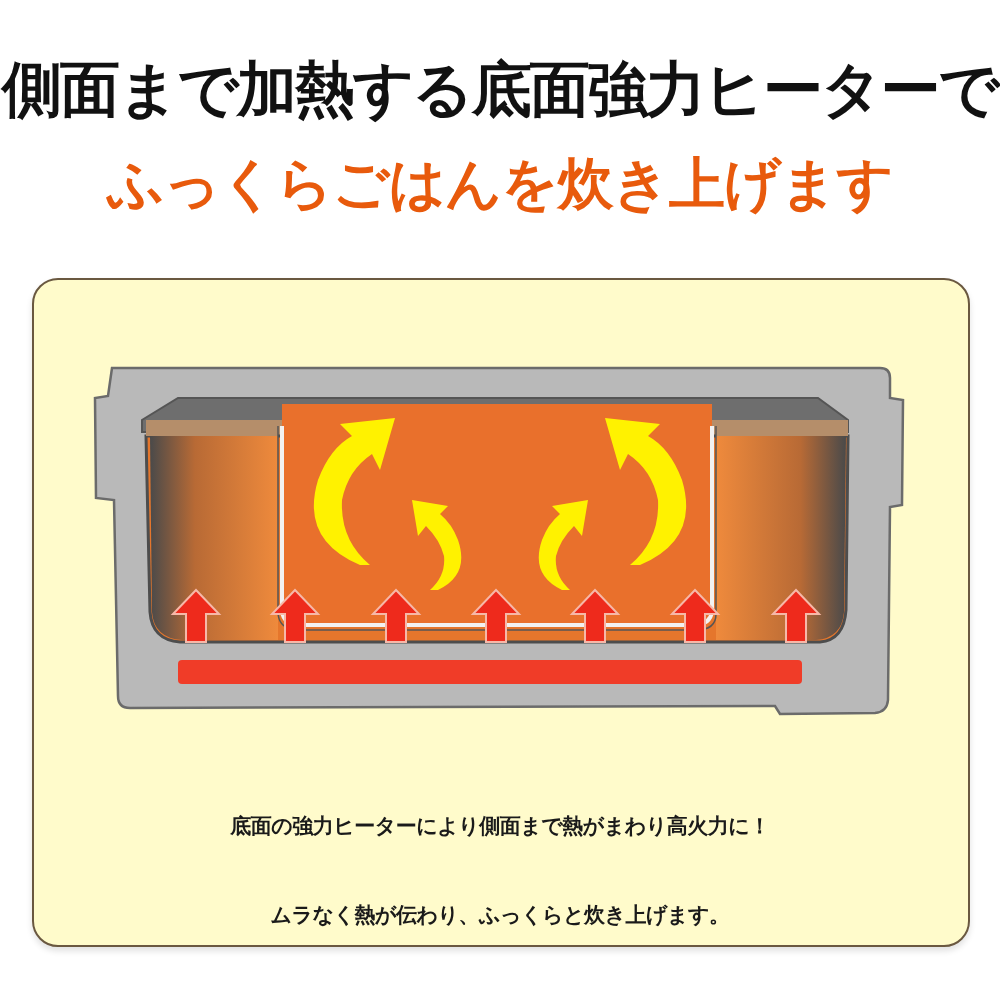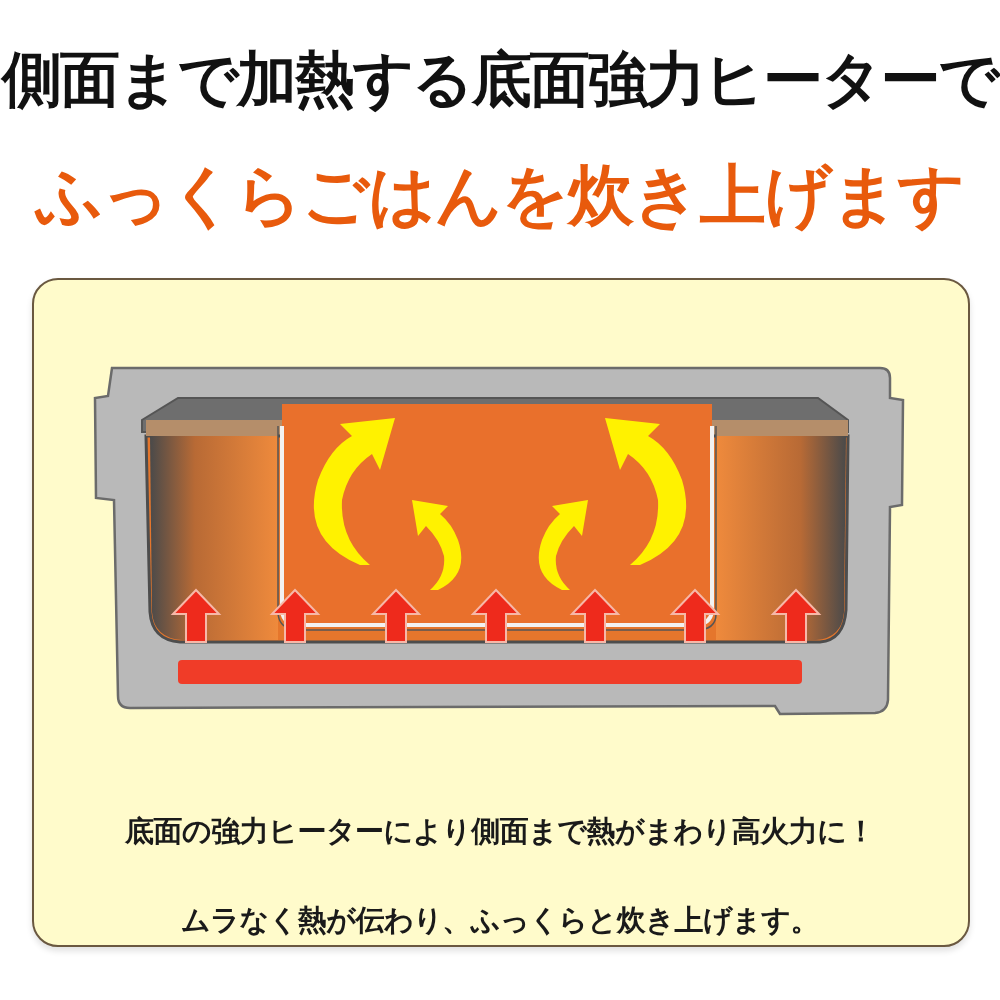--- a/index.html
+++ b/index.html
@@ -1,26 +1,26 @@
 <!DOCTYPE html>
 <html><head>
 <meta charset="utf-8">
 <style>
   html, body { margin:0; padding:0; background:#ffffff; }
   body { width:1000px; height:1000px; position:relative; overflow:hidden;
          font-family:"DejaVu Sans", "Liberation Sans", sans-serif; }
-  .headline { position:absolute; left:0; width:1000px; text-align:center; font-weight:bold; white-space:nowrap; }
+  .headline { position:absolute; left:0; width:1000px; text-align:center; font-weight:bold; white-space:nowrap;margin-top:10px; }
   #h1 { top:40px; font-size:60px; color:#111111; letter-spacing:-2px; }
-  #h2 { top:151px; font-size:66px; color:#e85a0c; letter-spacing:-1px; }
+  #h2 { top:137px; font-size:56px; color:#e85a0c; letter-spacing:-1px; }
   .panel { position:absolute; left:32px; top:278px; width:934px; height:665px;
            background:#fffbcb; border:2px solid #6a5840; border-radius:26px;
            box-shadow:0 4px 6px rgba(0,0,0,0.12); }
   .illus { position:absolute; left:0; top:0; width:1000px; height:1000px; }
   .caption { position:absolute; left:0; width:1000px; text-align:center; font-weight:bold;
-             font-size:29px; color:#1a1a1a; white-space:nowrap; letter-spacing:-0.5px; }
+             font-size:21px; color:#1a1a1a; white-space:nowrap; letter-spacing:-0.5px; }
   #c1 { top:812px; }
   #c2 { top:901px; }
 </style>
 </head>
 <body>
 
 <div id="h1" class="headline">側面まで加熱する底面強力ヒーターで</div>
 <div id="h2" class="headline">ふっくらごはんを炊き上げます</div>
 
 <div class="panel"></div>

